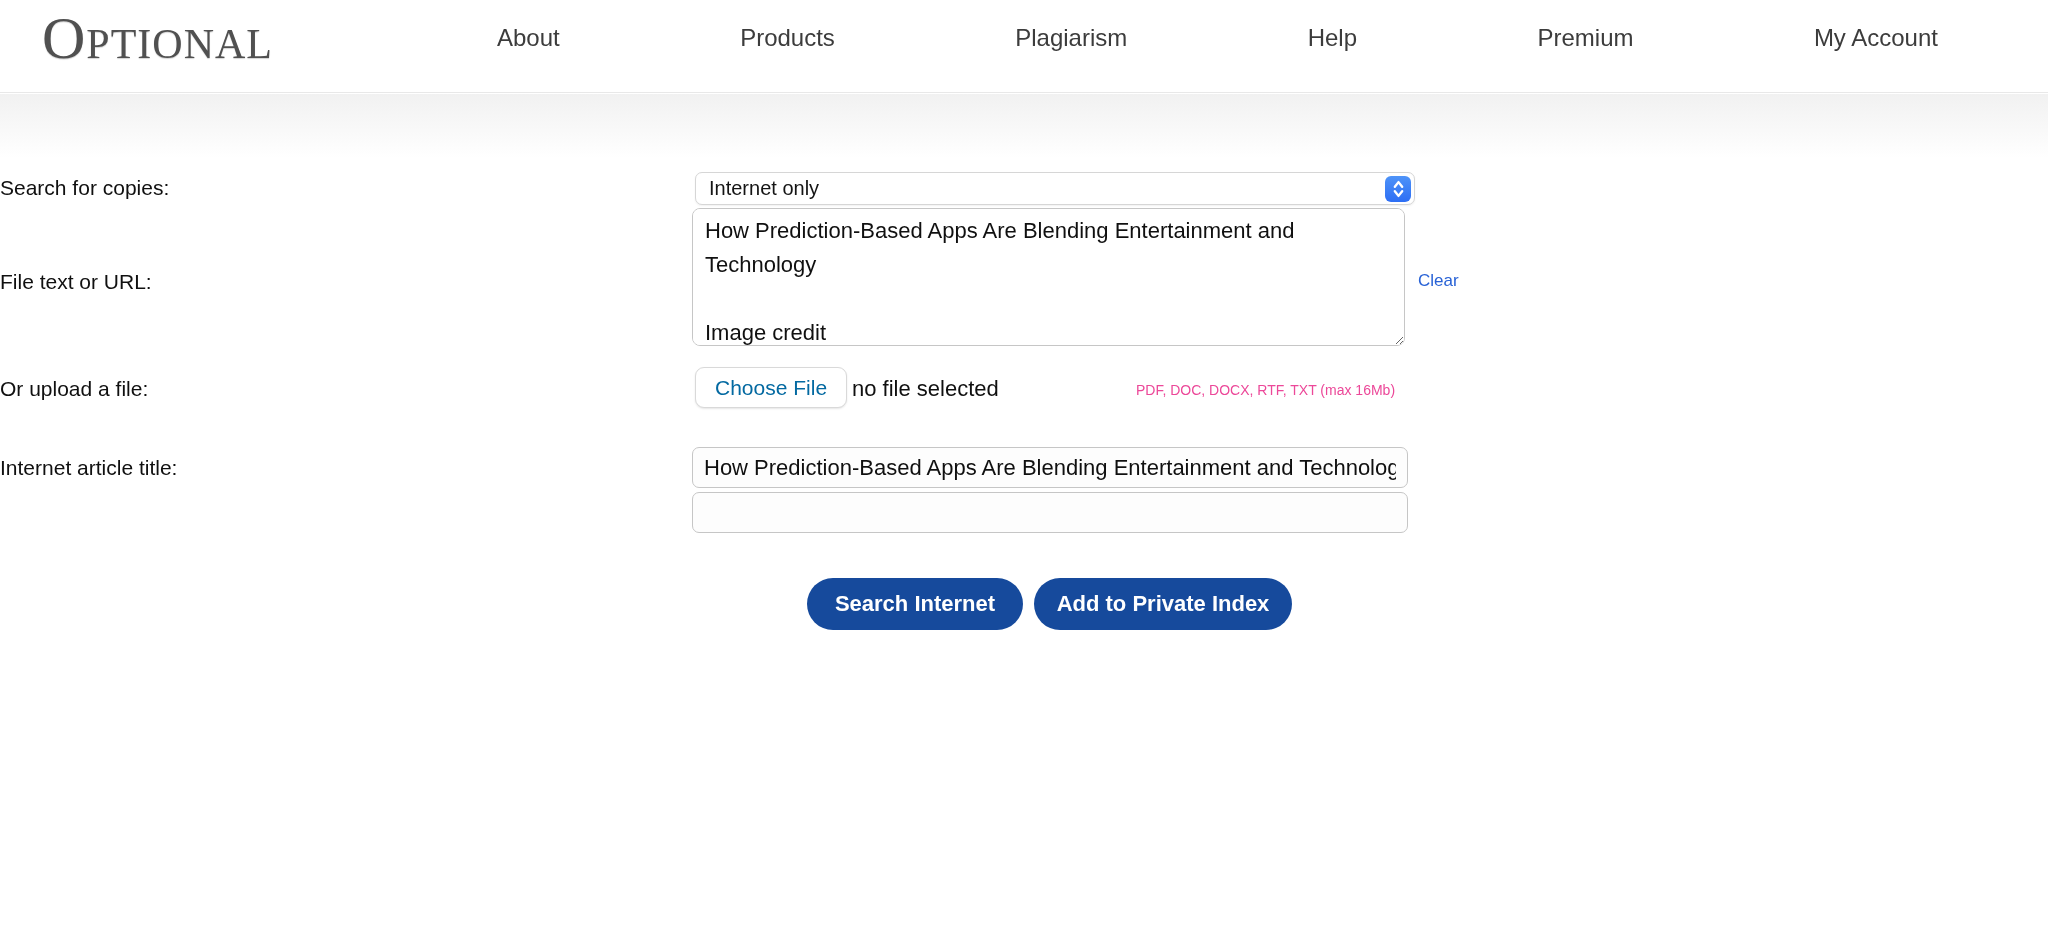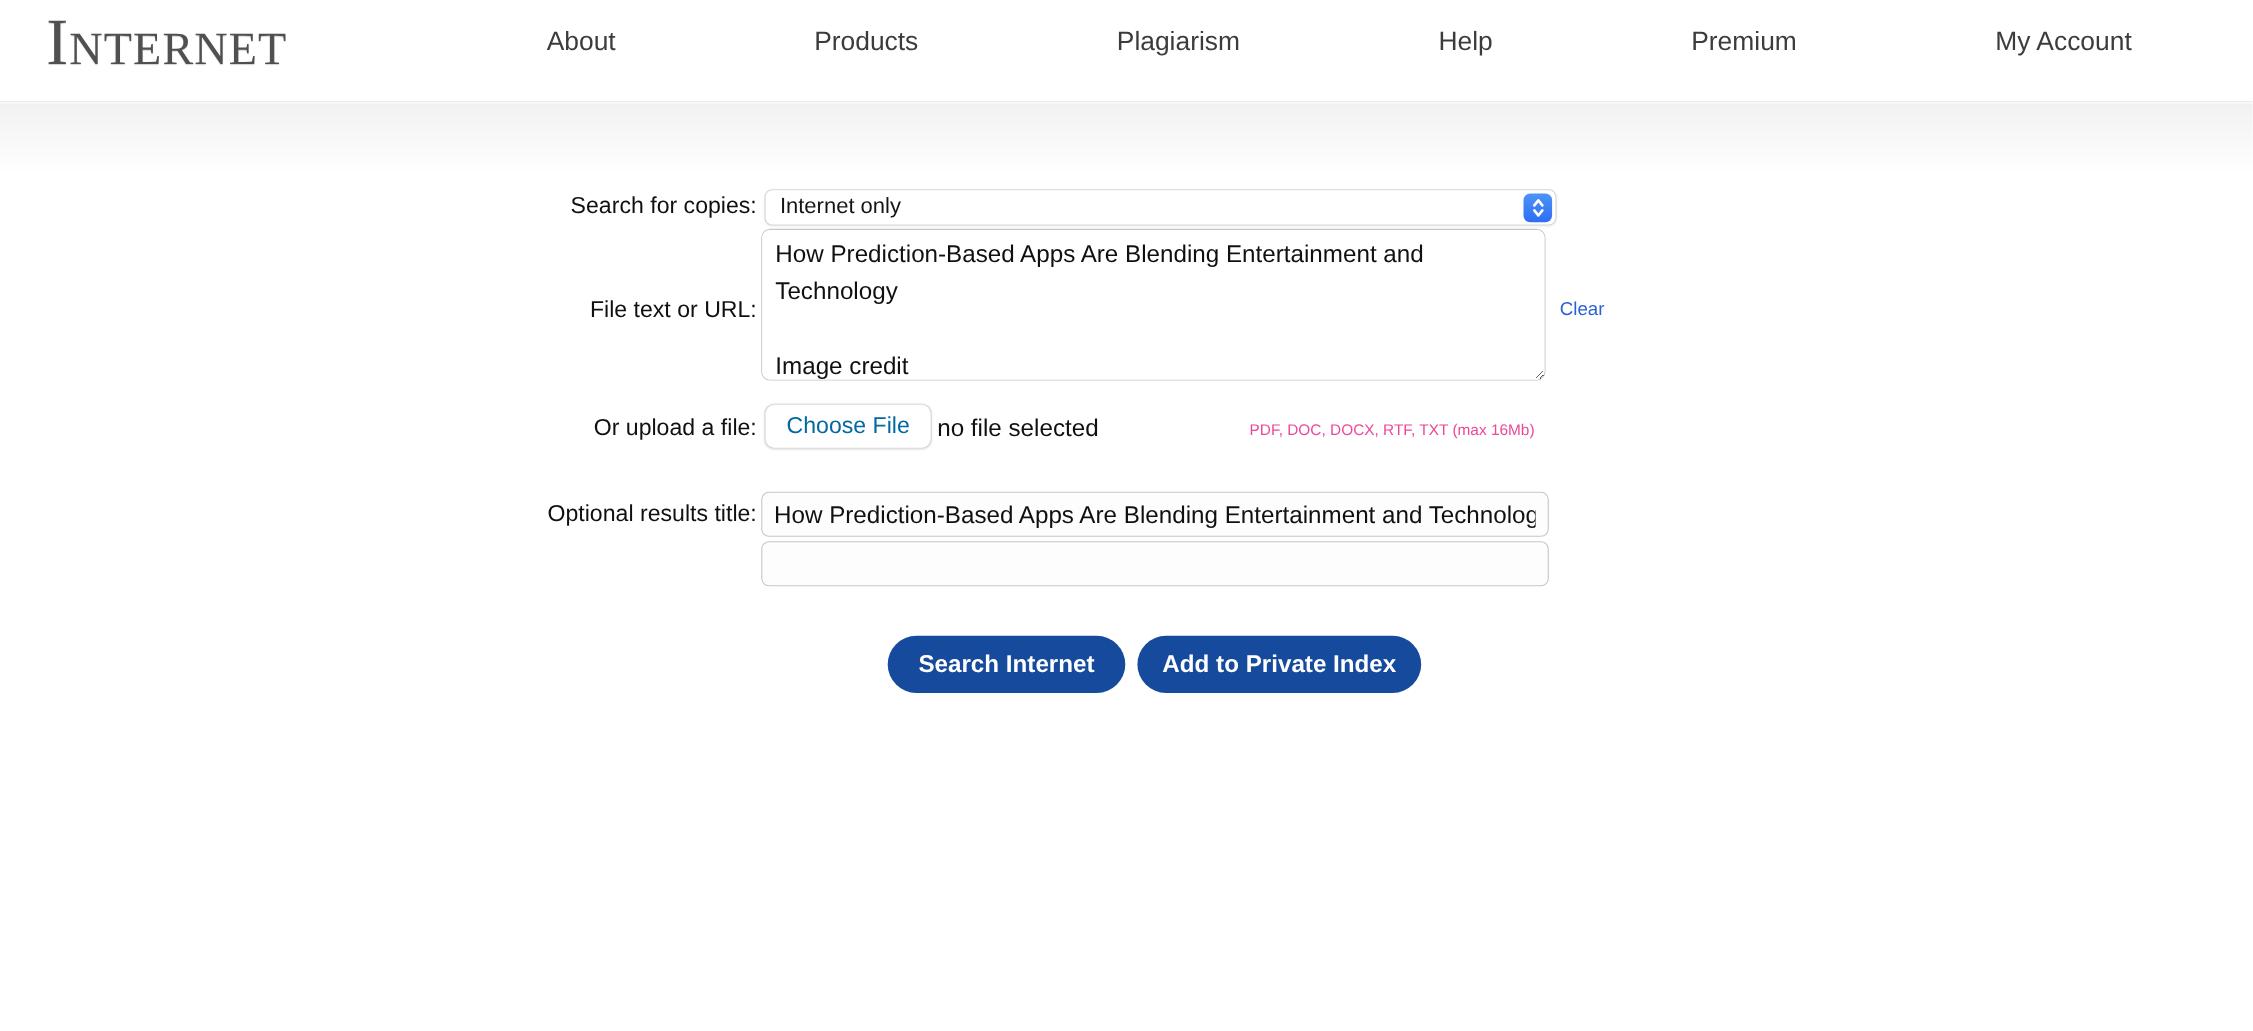--- a/index.html
+++ b/index.html
@@ -38,21 +38,21 @@
 
   
   .header-fade {
     position: absolute; left: 0; top: 94px; width: 2048px; height: 64px;
     background: linear-gradient(#f1f1f1, #ffffff);
   }
 
   
   .form-label {
     position: absolute; left: 0; width: 688px;
-    text-align: right; font-size: 21px; color: #101010; white-space: nowrap;
+    text-align: left; font-size: 21px; color: #101010; white-space: nowrap;
   }
   .lbl-select { top: 172px; height: 32px; line-height: 32px; }
   .lbl-paste  { top: 265px; height: 34px; line-height: 34px; }
   .lbl-upload { top: 368px; height: 41px; line-height: 41px; }
   .lbl-title  { top: 447px; height: 41px; line-height: 41px; }
   .lbl-id     { top: 492px; height: 41px; line-height: 41px; }
 
   .select-box {
     position: absolute; left: 695px; top: 172px; width: 720px; height: 33px;
     background: #ffffff; border: 1px solid #d6d6d6; border-radius: 7px;
@@ -142,21 +142,21 @@
     display: flex; align-items: center; justify-content: center;
     cursor: pointer;
   }
 </style>
 </head>
 <body>
 
 <div class="page">
 
   <div class="header">
-    <div class="logo">Internet</div>
+    <div class="logo">Optional</div>
     <div class="nav">
       <div class="nav-item">About</div>
       <div class="nav-item">Products</div>
       <div class="nav-item">Plagiarism</div>
       <div class="nav-item">Help</div>
       <div class="nav-item">Premium</div>
       <div class="nav-item">My Account</div>
     </div>
   </div>
   <div class="header-fade"></div>
@@ -176,21 +176,21 @@
   <textarea class="paste-area" spellcheck="false" style="">How Prediction-Based Apps Are Blending Entertainment and Technology
 
 Image credit</textarea>
   <div class="clear-link">Clear</div>
 
   <div class="form-label lbl-upload">Or upload a file:</div>
   <div class="choose-file-btn">Choose File</div>
   <div class="no-file">no file selected</div>
   <div class="file-hint">PDF, DOC, DOCX, RTF, TXT (max 16Mb)</div>
 
-  <div class="form-label lbl-title">Optional results title:</div>
+  <div class="form-label lbl-title">Internet article title:</div>
   <input class="text-input input-title" type="text" spellcheck="false" value="How Prediction-Based Apps Are Blending Entertainment and Technology" style="">
 
   <input class="text-input input-id" type="text" spellcheck="false" value="" style="">
 
   <button class="action-btn btn-search">Search Internet</button>
   <button class="action-btn btn-add">Add to Private Index</button>
 
 
 </div>
 

